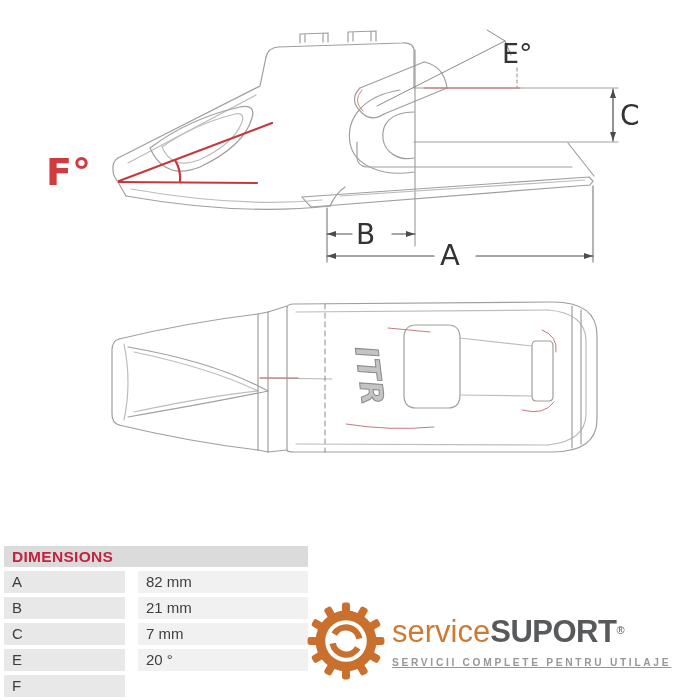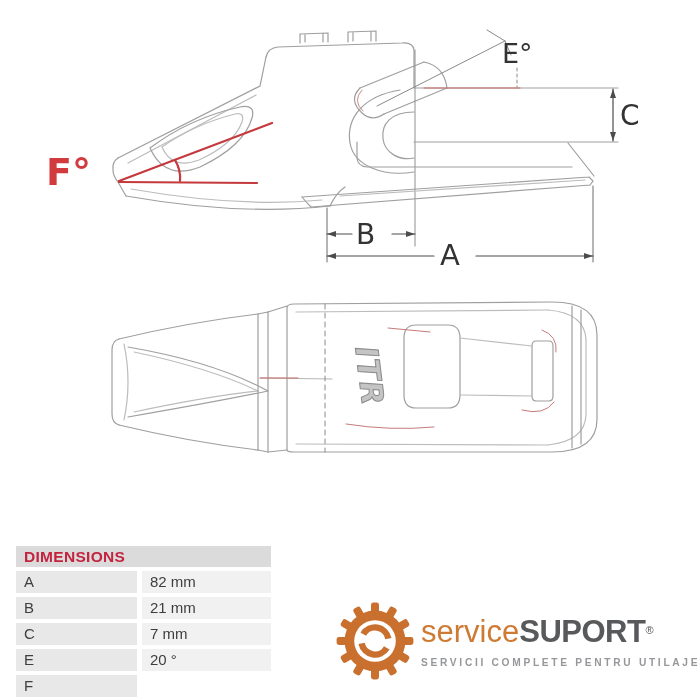--- a/index.html
+++ b/index.html
@@ -10,37 +10,37 @@
   .lbl-e { left:502px; top:38px;  font-size:27px; }
   .lbl-c { left:620px; top:99px;  font-size:28px; }
   .lbl-b { left:356px; top:218px; font-size:28px; }
   .lbl-a { left:440px; top:238px; font-size:29px; }
   .lbl-f { left:46px;  top:150px; font-size:38px; font-weight:bold; color:#d23b3d; }
   .itr-mark { position:absolute; left:340px; top:358px; font-size:31px; font-weight:800;
               font-style:italic; color:#c4c4c4; -webkit-text-stroke:1px #8a8a8a;
               letter-spacing:1px; transform:rotate(83deg); transform-origin:50% 50%;
               font-family:"DejaVu Sans", sans-serif; }
   
-  .dim-table { position:absolute; left:16px; top:546px; width:255px; font-size:15px; color:#3e3e3e; }
+  .dim-table { position:absolute; left:4px; top:546px; width:304px; font-size:15px; color:#3e3e3e; }
   .dim-table .hdr { height:21px; line-height:21px; background:#dbdbdb; color:#c4233f;
                     font-weight:bold; font-size:15.5px; padding-left:8px; letter-spacing:0.3px; }
   .dim-table .row { display:flex; margin-top:4px; height:22px; line-height:22px; }
   .dim-table .cell-label { width:121px; background:#e8e8e8; padding-left:8px; }
   .dim-table .cell-gap { width:5px; background:#ffffff; }
-  .dim-table .cell-value { flex:1; background:#f1f1f1; padding-left:8px; }
+  .dim-table .cell-value { flex:1; background:#f1f1f1; padding-left:8px;margin-left:8px; }
   
-  .logo { position:absolute; left:335px; top:601px; display:flex; align-items:center;justify-content:center; }
+  .logo { position:absolute; left:306px; top:601px; display:flex; align-items:center;justify-content:center; }
   .logo .gear { width:80px; height:80px; }
   .logo .text-block { margin-left:6px; }
   .logo .brand { white-space:nowrap; line-height:34px; }
   .logo .brand-primary { font-size:31px; color:#cf7a33; letter-spacing:0; }
   .logo .brand-secondary { font-size:31px; font-weight:800; color:#58595b; letter-spacing:-0.5px; }
   .logo .reg { font-size:11px; color:#58595b; vertical-align:top; position:relative; top:-2px; }
   .logo .tagline { margin-top:3px; font-size:10.2px; letter-spacing:2.7px; color:#96979a;
-                   white-space:nowrap; font-weight:bold; }
+                   white-space:nowrap; font-weight:bold;text-decoration:underline; }
 </style>
 </head>
 <body>
 
 <div class="canvas">
 
   <svg class="drawing" width="700" height="700" viewBox="0 0 700 700">
 
     <g fill="none" stroke="#9f9f9f" stroke-width="1.2" stroke-linecap="round">
 

